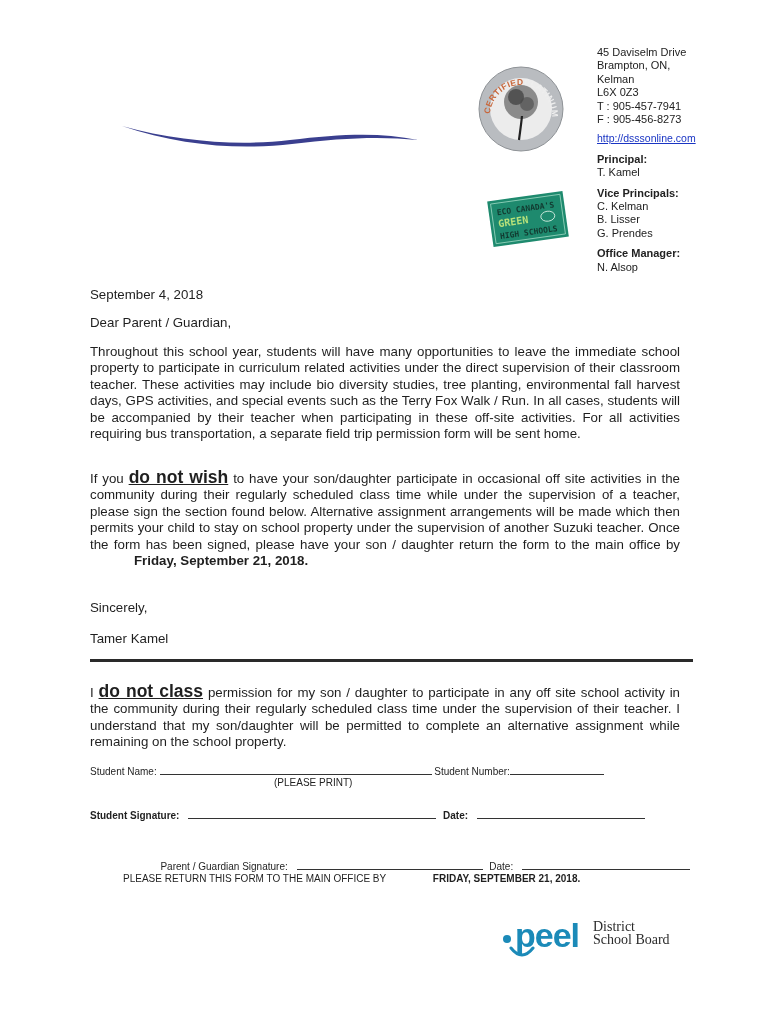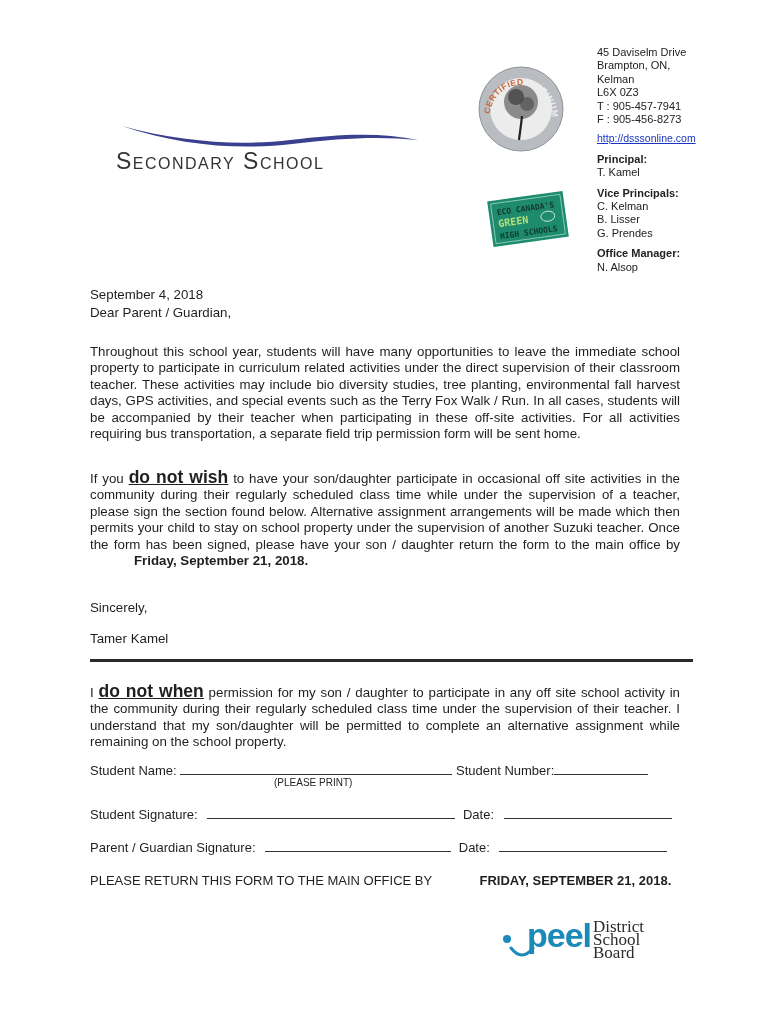--- a/index.html
+++ b/index.html
@@ -27,41 +27,40 @@
   .addr .h { font-weight: bold; display: block; margin-top: 7px; }
 
   
   .text { left: 90px; width: 590px; font-size: 13.3px; line-height: 16.4px; color: #1f1f1f; }
   .justify { text-align: justify; }
   .big-u { font-weight: bold; font-size: 17.5px; text-decoration: underline; }
   .b { font-weight: bold; padding-left: 44px; }
 
   .rule { left: 90px; top: 659px; width: 603px; height: 3px; background: #2a2a2a; }
 
-  .form-row { left: 90px; width: 600px; font-size: 13px; color: #1f1f1f; white-space: nowrap; }
+  .form-row { left: 90px; width: 600px; font-size: 10px; color: #1f1f1f; white-space: nowrap; }
   .uline { display: inline-block; border-bottom: 1px solid #333; vertical-align: baseline; height: 12px; }
   .please-print { left: 274px; top: 777px; font-size: 10px; color: #222; }
 
   
   .peel { left: 503px; top: 916px; width: 180px; height: 50px; }
-  .peel-word { position: absolute; left: 24px; top: 0px; font-family: "Liberation Sans", sans-serif;
+  .peel-word { position: absolute; left: 12px; top: 0px; font-family: "Liberation Sans", sans-serif;
       font-weight: bold; font-size: 34px; color: #1b8ab8; letter-spacing: -1px; }
   .peel-dot { position: absolute; left: 0px; top: 19px; width: 8px; height: 8px; border-radius: 50%; background: #1b8ab8; }
   .peel-smile { position: absolute; left: 6px; top: 30px; width: 26px; height: 14px; }
   .peel-board { position: absolute; left: 90px; top: 4px; font-family: "Liberation Serif", serif;
-      font-size: 17px; line-height: 13px; color: #2b2b2b; }
+      font-size: 14px; line-height: 13px; color: #2b2b2b; }
 </style>
 </head>
 <body>
 
 <div class="abs logo">
   <svg class="logo-swoosh" viewBox="0 0 300 30">
     <path d="M2,6 C60,22 120,26 170,20 C220,14 260,12 298,20 C260,16 220,18 172,24 C120,30 60,26 2,6 Z" fill="#3a3f8f"></path>
   </svg>
-  <div class="logo-sub">Secondary School</div>
 </div>
 
 <svg class="abs ecocentre" viewBox="0 0 86 86">
   <circle cx="43" cy="43" r="42" fill="#b9bcc0" stroke="#8e9296" stroke-width="1"></circle>
   <circle cx="43" cy="43" r="31" fill="#ececec"></circle>
   <circle cx="43" cy="36" r="17" fill="#6b6b6b" opacity="0.75"></circle>
   <circle cx="38" cy="31" r="8" fill="#3c3c3c" opacity="0.7"></circle>
   <circle cx="49" cy="38" r="7" fill="#4a4a4a" opacity="0.6"></circle>
   <path d="M44,50 C43,60 42,66 41,74" stroke="#222" stroke-width="2.2" fill="none"></path>
   <defs>
@@ -97,59 +96,59 @@
   <span class="line">T. Kamel</span>
   <span class="h">Vice Principals:</span>
   <span class="line">C. Kelman</span>
   <span class="line">B. Lisser</span>
   <span class="line">G. Prendes</span>
   <span class="h">Office Manager:</span>
   <span class="line">N. Alsop</span>
 </div>
 
 <div class="abs text" style="top:287px;">September 4, 2018</div>
-<div class="abs text" style="top:305px;">Dear Parent / Guardian,</div>
+<div class="abs text" style="top:315px;">Dear Parent / Guardian,</div>
 
 <div class="abs text justify" style="top:344px;">Throughout this school year, students will have many opportunities to leave the immediate school property to participate in curriculum related activities under the direct supervision of their classroom teacher.  These activities may include bio diversity studies, tree planting, environmental fall harvest days,  GPS activities, and special events such as the Terry Fox Walk / Run.   In all cases, students will be accompanied by their teacher when participating in these off-site activities.   For all activities requiring bus transportation, a separate field trip permission form will be sent home.</div>
 
 <div class="abs text justify" style="top:469px;">
   <span>If you </span><span class="big-u">do not wish</span><span> to have your son/daughter participate in occasional off site activities in the community during their regularly scheduled class time while under the supervision of a teacher, please sign the section found below.  Alternative assignment arrangements will be made which then permits your child to stay on school property under the supervision of another Suzuki teacher.  Once the form has been signed, please have your son / daughter return the form to the main office by </span><span class="b">Friday, September 21, 2018.</span>
 </div>
 
 <div class="abs text" style="top:600px;">Sincerely,</div>
 <div class="abs text" style="top:631px;">Tamer Kamel</div>
 
 <div class="abs rule"></div>
 
 <div class="abs text justify" style="top:683px;">
-  <span>I </span><span class="big-u">do not when</span><span> permission for my son / daughter to participate in any off site school activity in the community during their regularly scheduled class time under the supervision of their teacher. I understand that my son/daughter will be permitted to complete an alternative assignment while remaining on the school property.</span>
+  <span>I </span><span class="big-u">do not class</span><span> permission for my son / daughter to participate in any off site school activity in the community during their regularly scheduled class time under the supervision of their teacher. I understand that my son/daughter will be permitted to complete an alternative assignment while remaining on the school property.</span>
 </div>
 
 <div class="abs form-row" style="top:762px;">
   <span>Student Name:</span>
   <span class="uline" style="width:272px;"></span>
   <span>Student Number:</span><span class="uline" style="width:94px;"></span>
 </div>
 <div class="abs please-print">(PLEASE PRINT)</div>
 
-<div class="abs form-row" style="top:806px;">
+<div class="abs form-row" style="top:806px;font-weight:bold;">
   <span>Student Signature:</span>
   <span class="uline" style="width:248px; margin-left:6px;"></span>
   <span style="margin-left:4px;">Date:</span>
   <span class="uline" style="width:168px; margin-left:6px;"></span>
 </div>
 
-<div class="abs form-row" style="top:839px;">
+<div class="abs form-row" style="top:857px;text-align:right;">
   <span>Parent / Guardian Signature:</span>
   <span class="uline" style="width:186px; margin-left:6px;"></span>
   <span style="margin-left:4px;">Date:</span>
   <span class="uline" style="width:168px; margin-left:6px;"></span>
 </div>
 
-<div class="abs form-row" style="top:873px;">
+<div class="abs form-row" style="top:873px;margin-left:33px;">
   <span>PLEASE RETURN THIS FORM TO THE MAIN OFFICE BY </span><span class="b">FRIDAY, SEPTEMBER 21, 2018.</span>
 </div>
 
 <div class="abs peel">
   <div class="peel-dot"></div>
   <div class="peel-word">peel</div>
   <svg class="peel-smile" viewBox="0 0 26 14">
     <path d="M2,2 Q13,16 24,2" stroke="#1b8ab8" stroke-width="3" fill="none" stroke-linecap="round"></path>
   </svg>
   <div class="peel-board">

